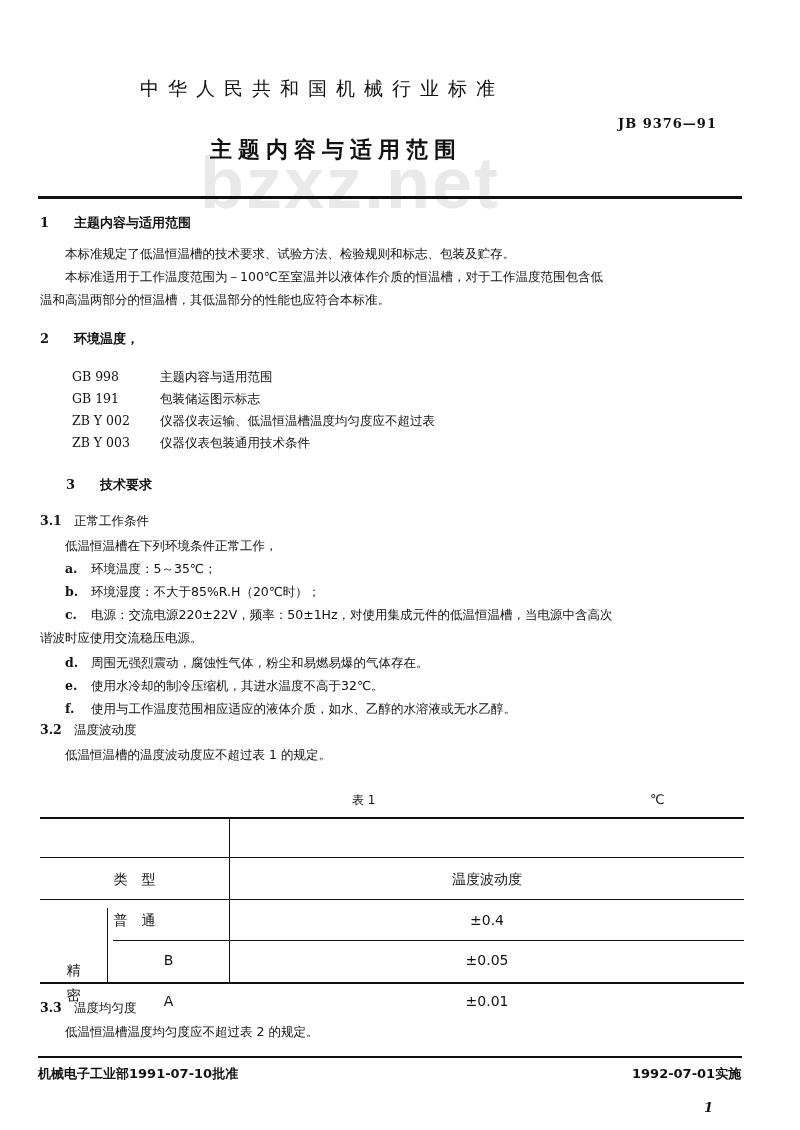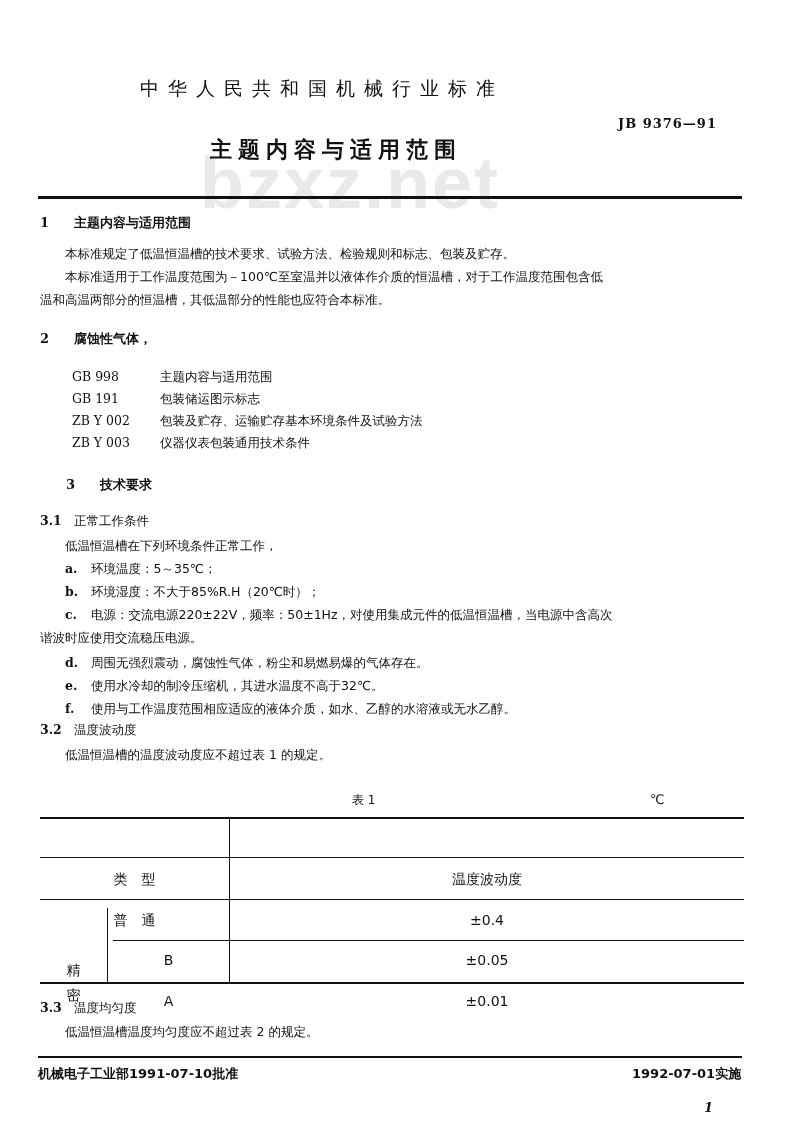--- a/index.html
+++ b/index.html
@@ -61,26 +61,26 @@
   <div class="abs top-rule"></div>
 
   <div class="abs sec-h" style="left:40px; top:214px;">
     <span class="num">1</span><span>主题内容与适用范围</span>
   </div>
   <div class="abs para indent" style="top:242px;">本标准规定了低温恒温槽的技术要求、试验方法、检验规则和标志、包装及贮存。</div>
   <div class="abs para indent" style="top:265px;">本标准适用于工作温度范围为－100℃至室温并以液体作介质的恒温槽，对于工作温度范围包含低</div>
   <div class="abs para" style="top:288px;">温和高温两部分的恒温槽，其低温部分的性能也应符合本标准。</div>
 
   <div class="abs sec-h" style="left:40px; top:330px;">
-    <span class="num">2</span><span>腐蚀性气体，</span>
+    <span class="num">2</span><span>环境温度，</span>
   </div>
   <div class="abs" style="left:72px; top:366px;">
     <div class="ref-row"><span class="ref-code">GB 998</span><span>主题内容与适用范围</span></div>
     <div class="ref-row"><span class="ref-code">GB 191</span><span>包装储运图示标志</span></div>
-    <div class="ref-row"><span class="ref-code">ZB Y 002</span><span>包装及贮存、运输贮存基本环境条件及试验方法</span></div>
+    <div class="ref-row"><span class="ref-code">ZB Y 002</span><span>仪器仪表运输、低温恒温槽温度均匀度应不超过表</span></div>
     <div class="ref-row"><span class="ref-code">ZB Y 003</span><span>仪器仪表包装通用技术条件</span></div>
   </div>
 
   <div class="abs sec-h" style="left:40px; top:476px;margin-left:26px;">
     <span class="num">3</span><span>技术要求</span>
   </div>
 
   <div class="abs sub-h" style="left:40px; top:513px;">
     <span class="num">3.1</span><span>正常工作条件</span>
   </div>

